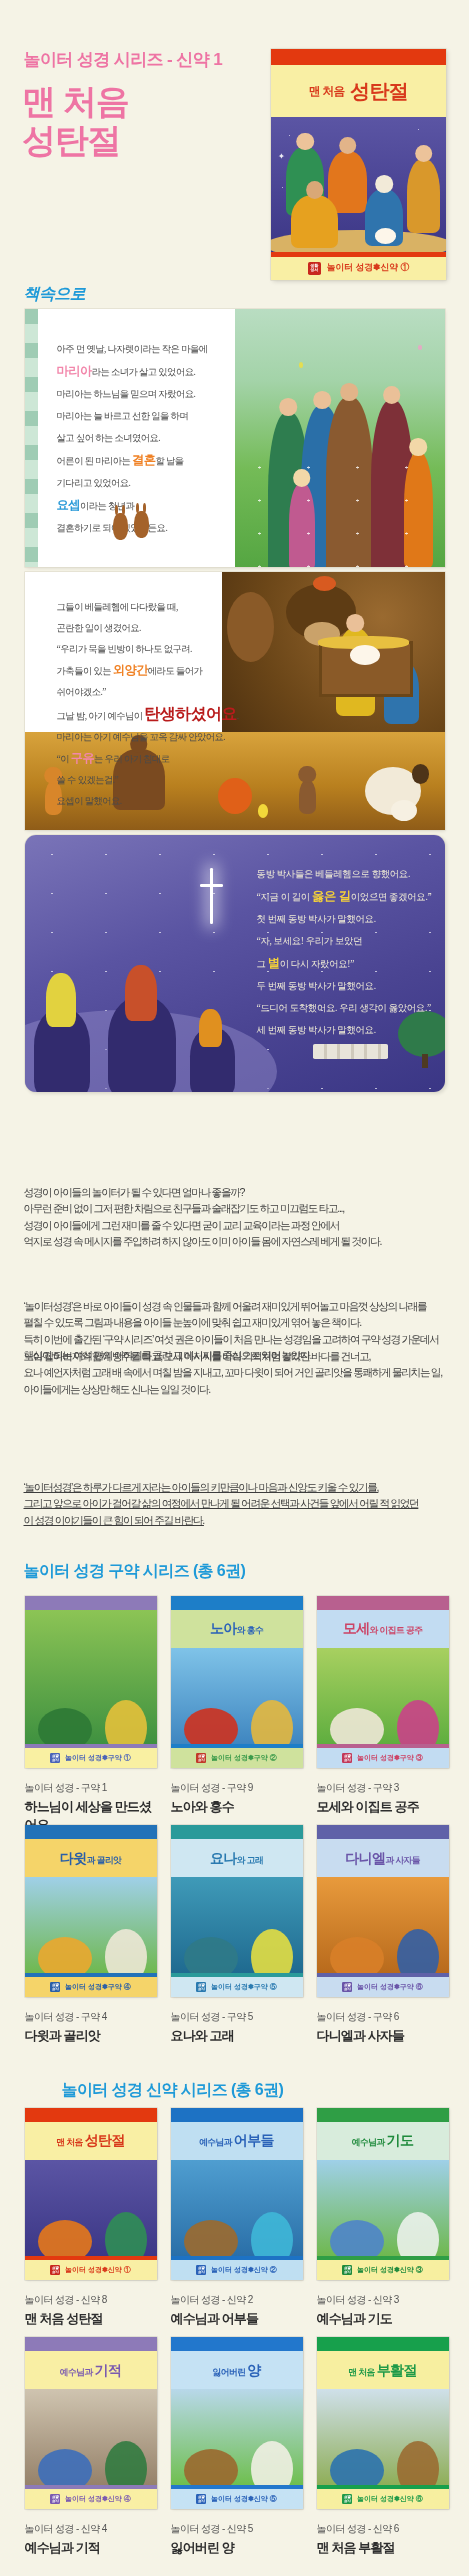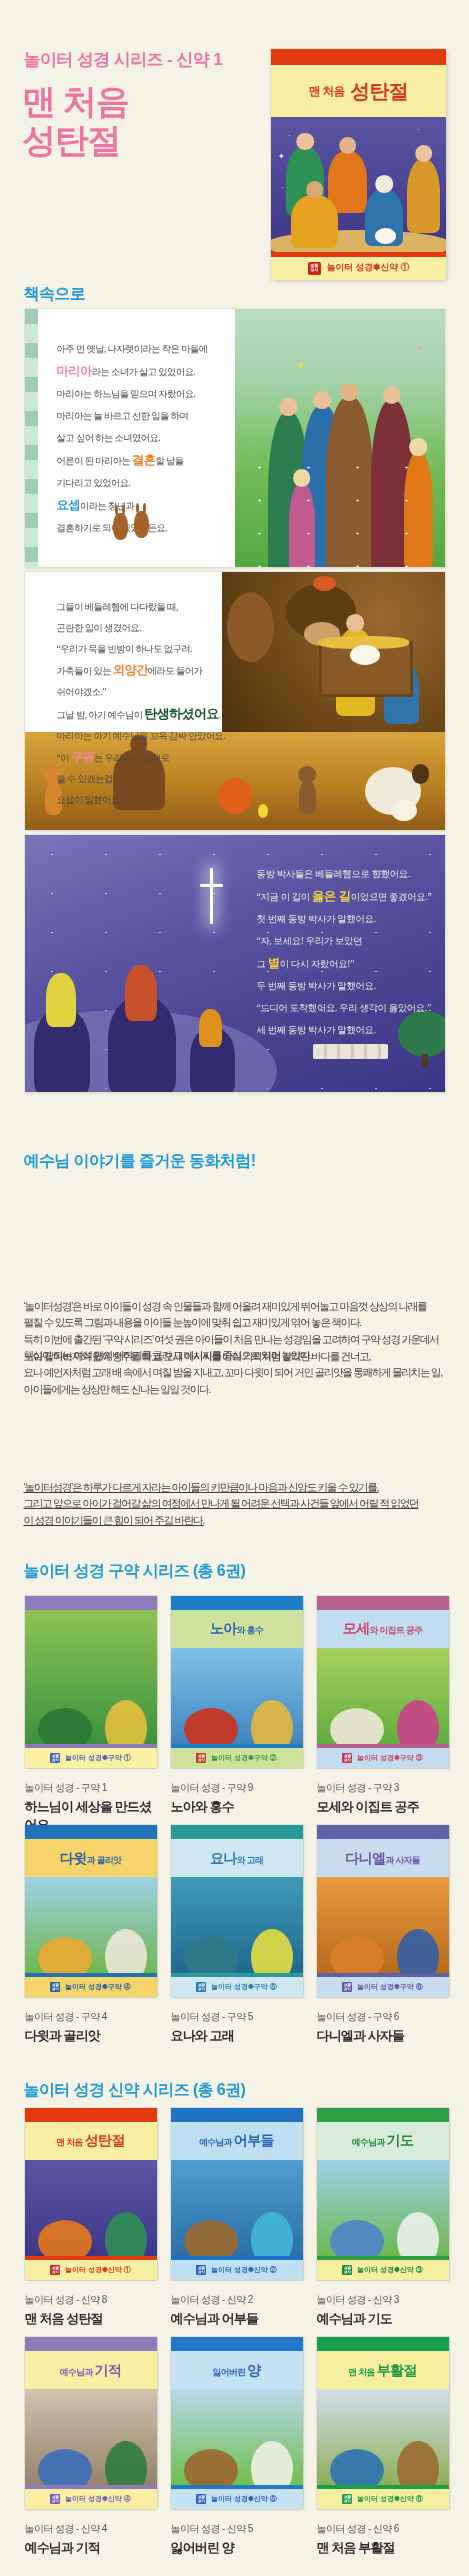--- a/index.html
+++ b/index.html
@@ -31,38 +31,38 @@
   .sparkle{position:absolute;color:#fff;font-size:8.2px;opacity:.9;}
   .stardot{position:absolute;width:1.2px;height:1.2px;border-radius:50%;background:#fff;opacity:.8;}
   .mc-strip{height:4.7px;background:#e3390f;}
   .mc-footer{height:23.5px;background:#f9efa4;display:flex;align-items:center;justify-content:center;gap:5.9px;}
   .seal{width:13px;height:13px;border-radius:1.8px;background:#c8281e;color:#fff;display:flex;flex-direction:column;
         align-items:center;justify-content:center;font-size:4.1px;line-height:4.7px;font-weight:700;}
   .mc-footer-text{font-size:8.8px;font-weight:700;color:#d8391b;letter-spacing:0;}
 
   
   .sec{position:absolute;left:23.5px;margin:0;font-size:16px;font-weight:800;color:var(--blue-head);letter-spacing:-0.6px;}
-  #sec-into{top:284px;}
+  #sec-into{top:284px;font-style:italic;}
   #sec-review{top:1151px;}
   #sec-ot{top:1561px;}
-  #sec-nt{top:2080px;}
+  #sec-nt{top:2080px;margin-left:38px;}
 
   
   .spread{position:absolute;left:24.6px;width:420px;background:#fff;box-shadow:0 0 0 0.6px #ddd9c8,1.2px 1.8px 3.5px rgba(0,0,0,.10);overflow:hidden;}
   #spread1{top:309px;height:258px;}
   #spread2{top:572px;height:258px;}
   #spread3{top:835px;height:257px;}
 
   .spread-text{position:absolute;font-family:"Liberation Serif",serif;font-size:9.4px;line-height:22px;
                color:#4a4a4a;letter-spacing:-0.6px;white-space:nowrap;}
   .seg-big{font-size:1.5em;}
   .seg-pink{color:#f287ab;font-size:12.3px;font-weight:700;}
   .seg-orange{color:#f08226;font-size:12.3px;font-weight:700;}
   .seg-blue{color:#2b9bd8;font-size:12.3px;font-weight:700;}
-  .seg-purple{color:#14532d;font-size:13px;font-weight:700;}
+  .seg-purple{color:#b91c1c;font-size:16px;font-weight:700;}
   .seg-gold{color:#f2cf3a;font-size:12.3px;font-weight:700;}
 
   .page-edge{position:absolute;left:0;top:0;width:13px;height:100%;
              background:repeating-linear-gradient(180deg,#9fccb4 0 15.2px,#cde7d6 15.2px 34px);}
   #spread1 .spread-text{left:32px;top:29px;}
   .s1-right{position:absolute;right:0;top:0;width:210px;height:100%;overflow:hidden;
             background:linear-gradient(180deg,#b9ddc2 0%,#a3d3a8 28%,#74bb57 62%,#55a642 100%);}
   .flowers{position:absolute;left:0;bottom:0;width:100%;height:45%;
            background-image:radial-gradient(#ffffff 1.2px,rgba(255,255,255,0) 1.8px);background-size:49px 33px;opacity:.8;}
   .rabbit{position:absolute;width:15.2px;height:27px;background:#a4622a;border-radius:45% 45% 42% 42%;}
@@ -72,21 +72,21 @@
   #spread2 .spread-text{left:32px;top:24.6px;line-height:21px;}
   .s2-right{position:absolute;right:0;top:0;width:223px;height:160px;
             background:radial-gradient(circle at 72% 28%,#9a6a30 0%,#6b4618 62%,#4e3110 100%);}
   .s2-floor{position:absolute;left:0;bottom:0;width:100%;height:98px;
             background:linear-gradient(180deg,#d8a33c 0%,#b9801f 55%,#8f5c18 100%);}
   .blob{position:absolute;border-radius:50%;}
   .manger{position:absolute;right:32px;top:69px;width:88px;height:50px;background:#8a5a28;border:3.5px solid #6b4618;}
   .manger .straw{position:absolute;left:-3.5px;top:-8.2px;width:91px;height:13px;background:#e8c040;border-radius:40%;}
   .manger .baby{position:absolute;left:28px;top:1.2px;width:30.5px;height:20px;background:#fdf6ea;border-radius:50%;}
 
-  #spread3{background:linear-gradient(160deg,#7a74b8 0%,#5a54a2 38%,#4a4492 68%,#3a3685 100%);}
+  #spread3{background:linear-gradient(160deg,#7a74b8 0%,#5a54a2 38%,#4a4492 68%,#3a3685 100%);border-radius:11px;}
   .night-stars{position:absolute;inset:0;background-image:radial-gradient(#ffffff 0.6px,rgba(255,255,255,0) 1.1px);
                background-size:54px 39px;opacity:.65;}
   #spread3 .spread-text{left:232px;top:28px;color:#f0ecd6;letter-spacing:-0.3px;}
   .bigstar{position:absolute;left:174px;top:33px;width:26px;height:56px;}
   .bigstar .v{position:absolute;left:11.7px;top:0;width:2.3px;height:56px;background:#fff;border-radius:1.2px;
               box-shadow:0 0 15.2px 4.7px rgba(255,255,255,.55);}
   .bigstar .h{position:absolute;left:1.2px;top:16.4px;width:23.5px;height:2.3px;background:#fff;border-radius:1.2px;}
   .hill{position:absolute;left:-53px;bottom:-41px;width:305px;height:123px;background:#8a84c2;border-radius:50%;opacity:.55;}
   .camel{position:absolute;background:#322b6e;border-radius:42% 42% 18% 18%;}
   .rider{position:absolute;border-radius:45% 45% 20% 20%;}
@@ -245,21 +245,21 @@
         <div><span>“지금 이 길이 </span><span class="seg-gold">옳은 길</span><span>이었으면 좋겠어요.”</span></div>
         <div><span>첫 번째 동방 박사가 말했어요.</span></div>
         <div><span>“자, 보세요! 우리가 보았던</span></div>
         <div><span>그 </span><span class="seg-gold">별</span><span>이 다시 자랐어요!”</span></div>
         <div><span>두 번째 동방 박사가 말했어요.</span></div>
         <div><span>“드디어 도착했어요. 우리 생각이 옳았어요.”</span></div>
         <div><span>세 번째 동방 박사가 말했어요.</span></div>
       </div>
   </section>
 
-  <h2 class="sec" id="sec-review">예수님 이야기를 즐거운 동화처럼!</h2>
+  <p class="para" id="para1">성경이 아이들의 놀이터가 될 수 있다면 얼마나 좋을까?<br>아무런 준비 없이 그저 편한 차림으로 친구들과 술래잡기도 하고 미끄럼도 타고...,<br>성경이 아이들에게 그런 재미를 줄 수 있다면 굳이 교리 교육이라는 과정 안에서<br>억지로 성경 속 메시지를 주입하려 하지 않아도 이미 아이들 몸에 자연스레 베게 될 것이다.</p>
   <p class="para" id="para2">‘놀이터성경’은 바로 아이들이 성경 속 인물들과 함께 어울려 재미있게 뛰어놀고 마음껏 상상의 나래를<br>펼칠 수 있도록 그림과 내용을 아이들 눈높이에 맞춰 쉽고 재미있게 엮어 놓은 책이다.<br>특히 이번에 출간된 ‘구약 시리즈’ 여섯 권은 아이들이 처음 만나는 성경임을 고려하여 구약 성경 가운데서<br>핵심이 되는 여석 편의 이야기를 골라 그 메시지를 중심으로 엮어 놓았다.</p>
   <p class="para" id="para3">노아 할아버지와 함께 방주를 타고, 모세 아저씨를 따라 기적처럼 갈라진 바다를 건너고,<br>요나 예언자처럼 고래 배 속에서 며칠 밤을 지내고, 꼬마 다윗이 되어 거인 골리앗을 통쾌하게 물리치는 일,<br>아이들에게는 상상만 해도 신나는 일일 것이다.</p>
   <p class="para" id="para5">‘놀이터성경’은 하루가 다르게 자라는 아이들의 키만큼이나 마음과 신앙도 키울 수 있기를,<br>그리고 앞으로 아이가 걸어갈 삶의 여정에서 만나게 될 어려운 선택과 사건들 앞에서 어릴 적 읽었던<br>이 성경 이야기들이 큰 힘이 되어 주길 바란다.</p>
 
   <h2 class="sec" id="sec-ot">놀이터 성경 구약 시리즈 (총 6권)</h2>
   <div class="series-grid" id="ot-grid">
   <div class="book-card" style="--band: #8d7ab8; --titlebg: #f9f0a2; --titlecolor: #4a63b8; --footerbg: #f9f0a2; --footercolor: #4a63b8; --sealbg: #4a63b8;">
     <div class="bc-cover">
       <div class="bc-band"></div>
       <div class="bc-illus" style="background: linear-gradient(rgb(140, 196, 85), rgb(63, 145, 64));">

